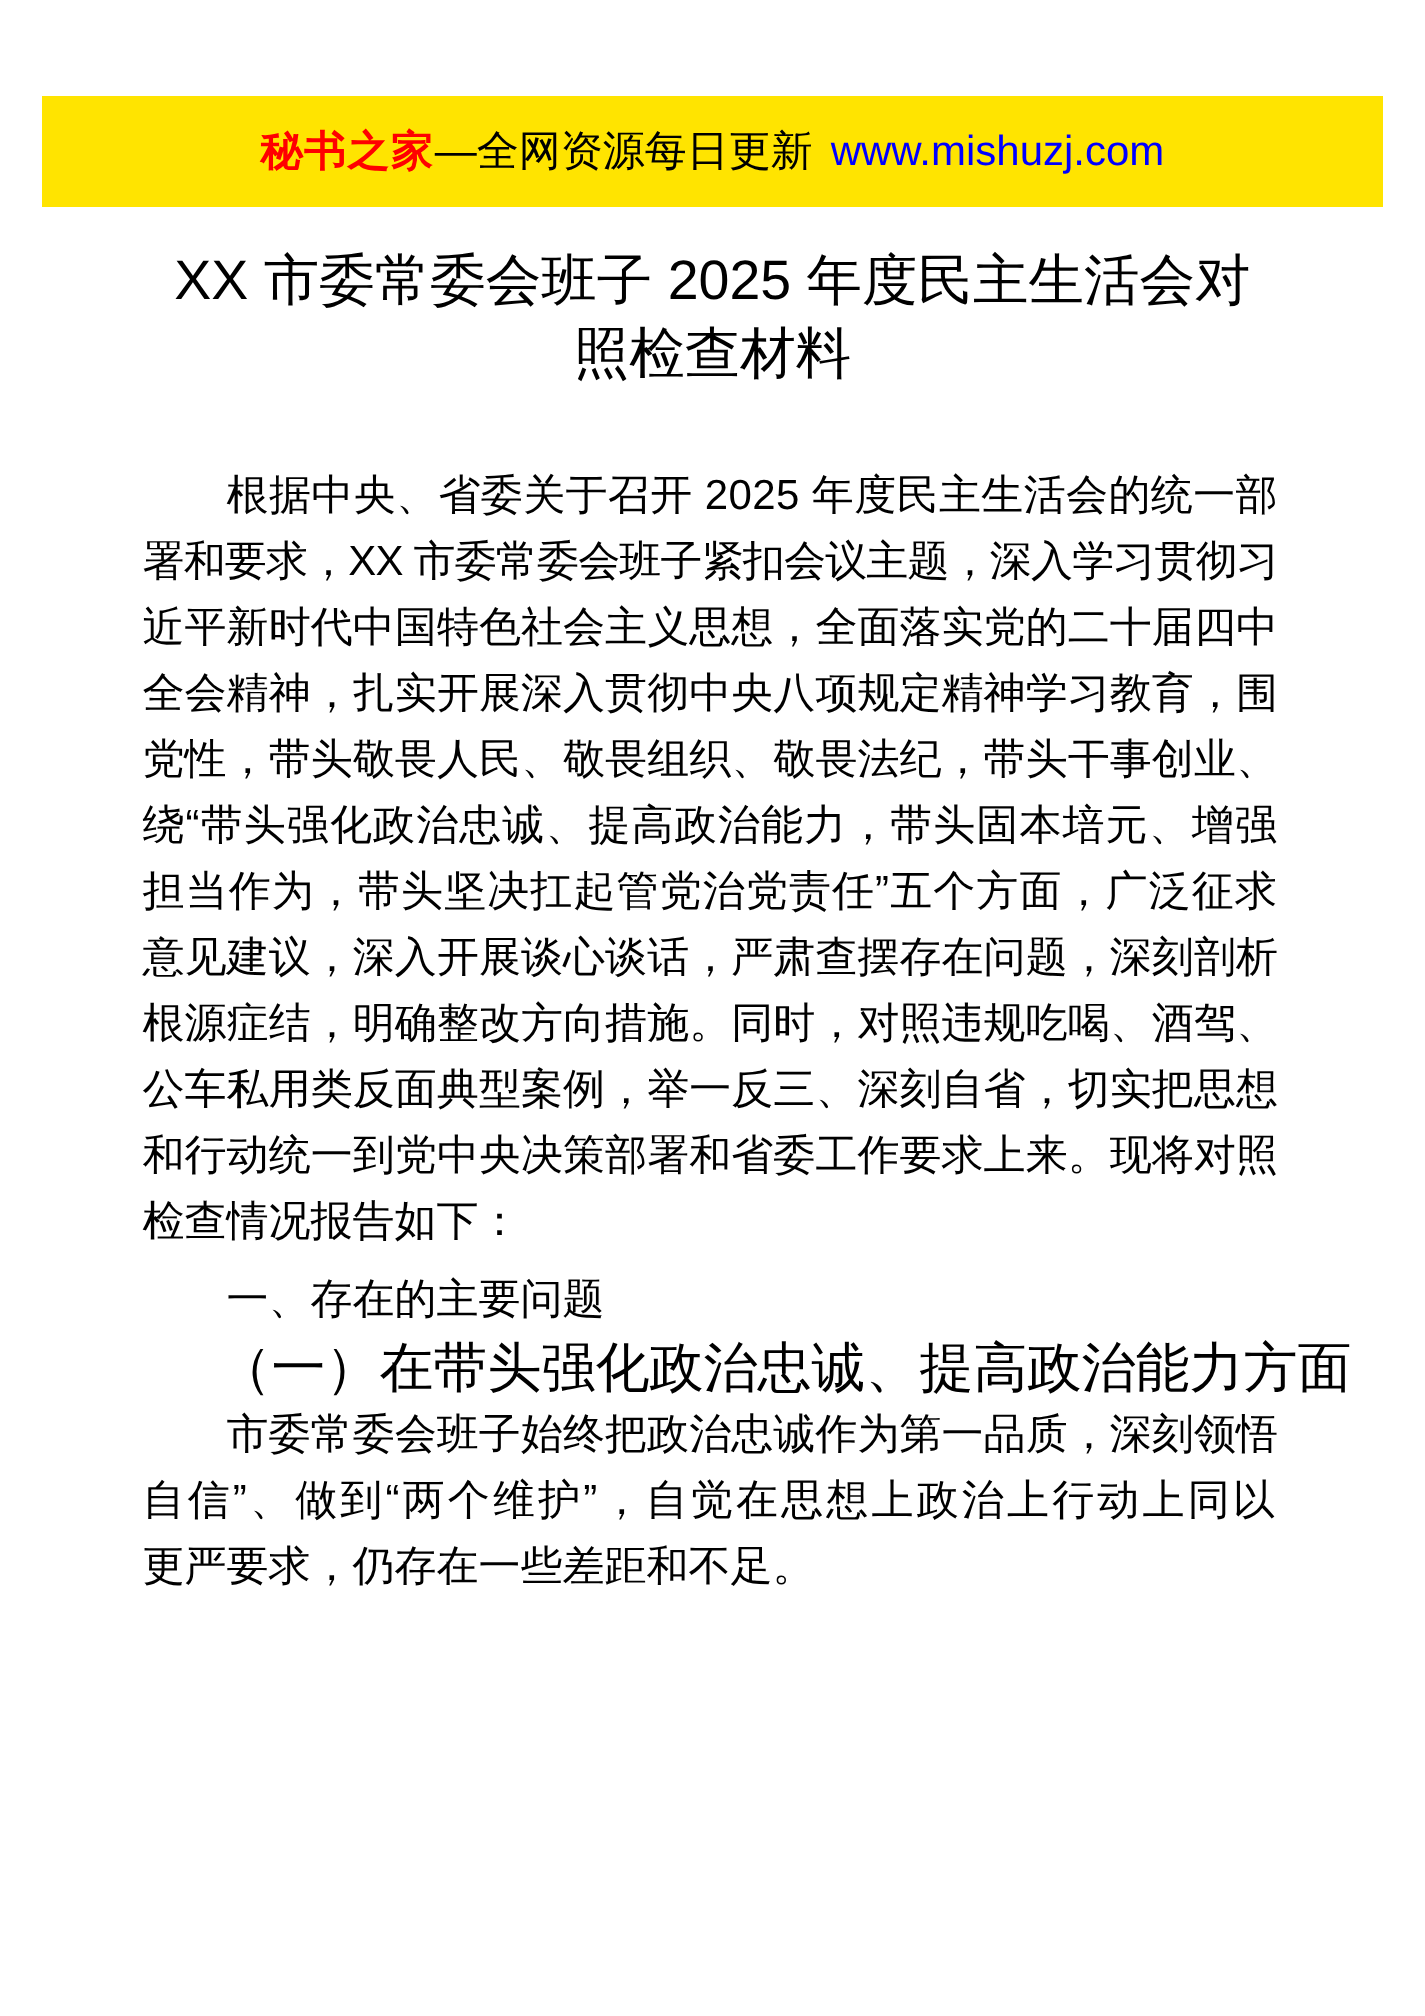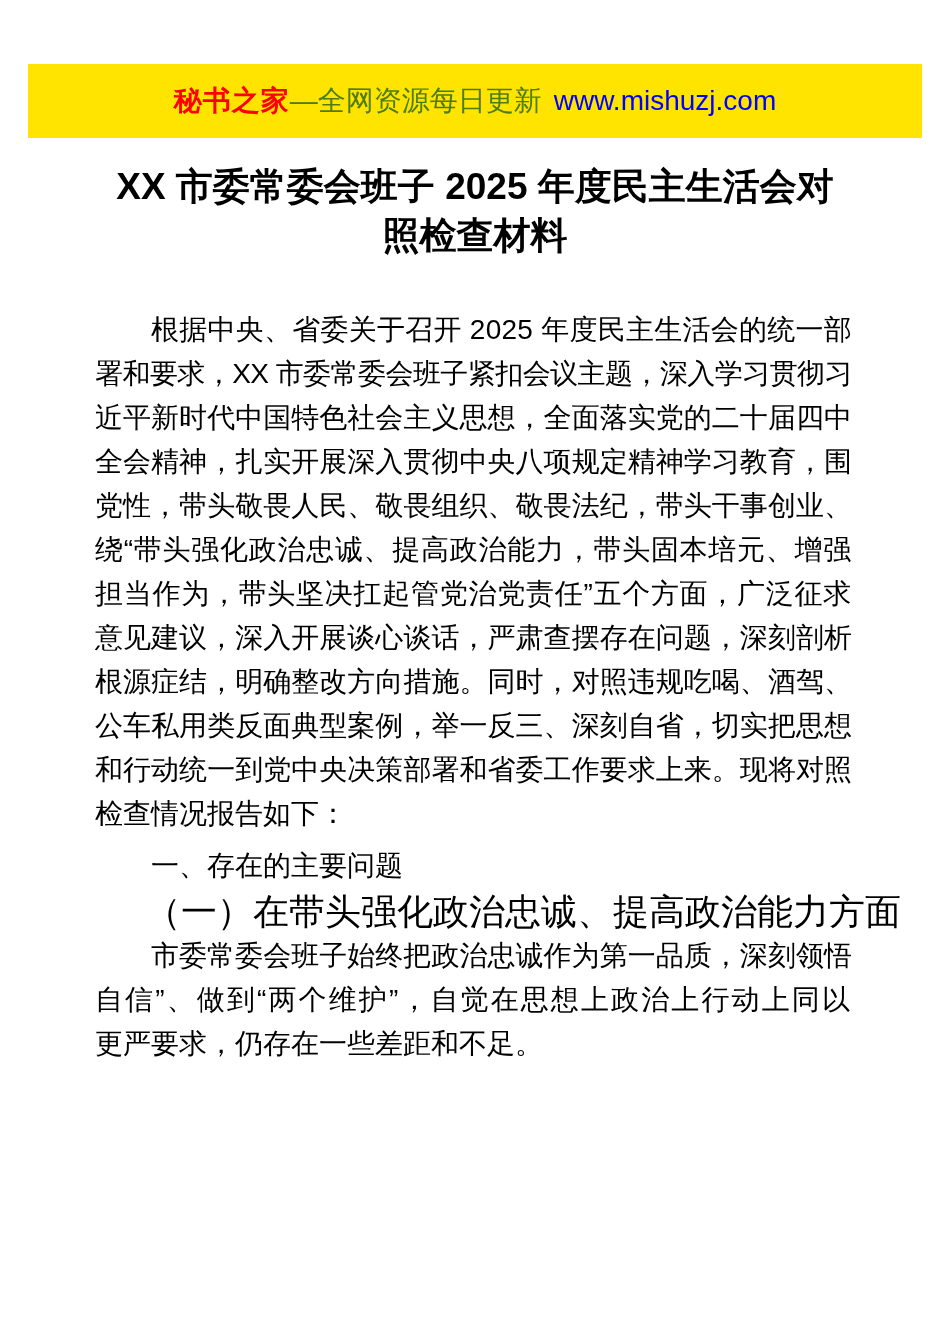--- a/index.html
+++ b/index.html
@@ -20,33 +20,33 @@
     top: 64px;
     height: 74px;
     background: #ffe400;
     display: flex;
     align-items: center;
     justify-content: center;
     font-size: 28px;
     white-space: nowrap;
   }
   .banner .site  { color: #ff0000; font-weight: bold; letter-spacing: 1px; }
-  .banner .tag   { color: #4d7c0f; }
+  .banner .tag   { color: #000000; }
   .banner .url   { color: #0000ff; margin-left: 12px; text-decoration: none; }
   
   .doc-title {
     position: absolute;
     top: 162px;
     left: 0;
     width: 100%;
     margin: 0;
     text-align: center;
     font-size: 37px;
     line-height: 49px;
-    font-weight: 700;
+    font-weight: 400;
     color: #000000;
   }
   
   .body {
     position: absolute;
     left: 95px;
     top: 308px;
     width: 757px;
     font-size: 28px;
     line-height: 44px;

